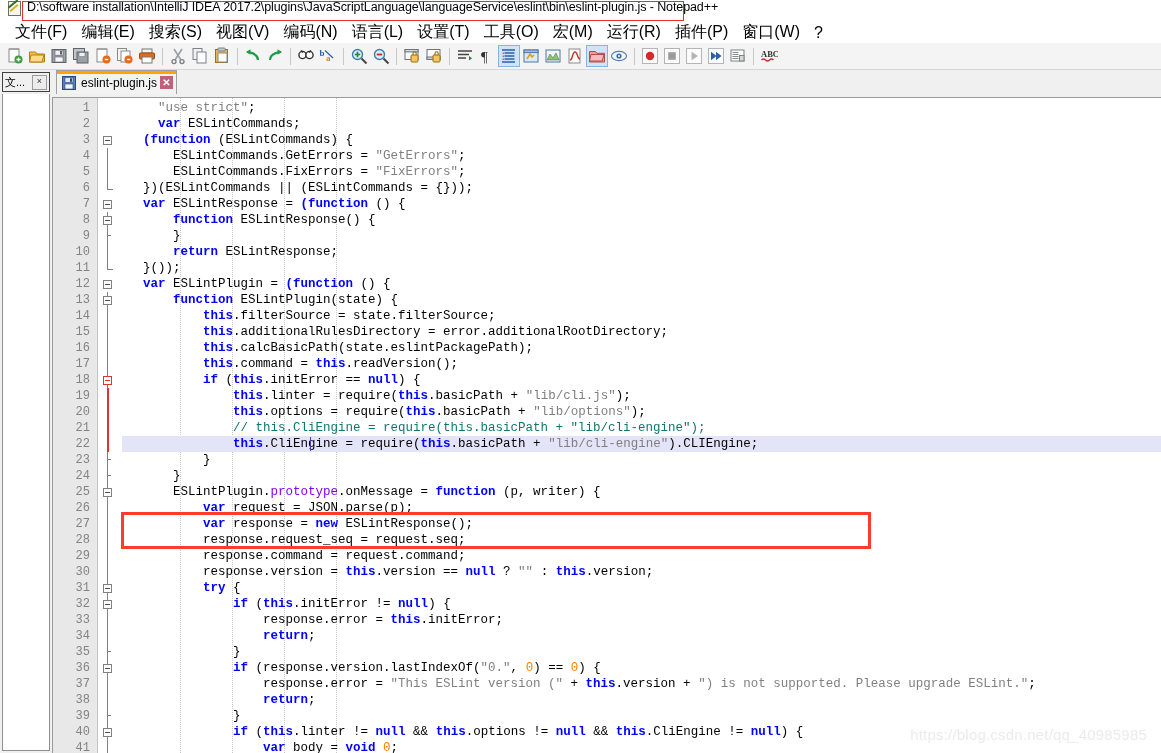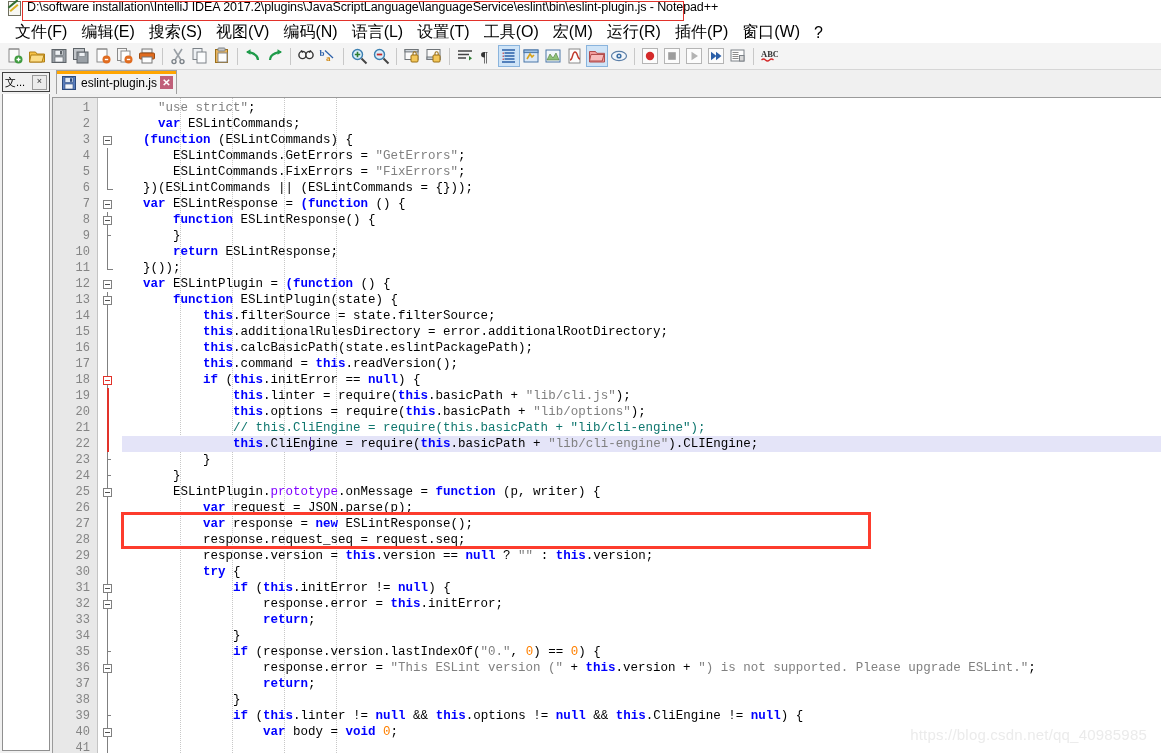--- a/index.html
+++ b/index.html
@@ -787,20 +787,21 @@
             <div class="cline"><span class="tok-pun">              </span><span class="tok-kw">this</span><span class="tok-pun">.linter = require(</span><span class="tok-kw">this</span><span class="tok-pun">.basicPath + </span><span class="tok-str">"lib/cli.js"</span><span class="tok-pun">);</span></div>
             <div class="cline"><span class="tok-pun">              </span><span class="tok-kw">this</span><span class="tok-pun">.options = require(</span><span class="tok-kw">this</span><span class="tok-pun">.basicPath + </span><span class="tok-str">"lib/options"</span><span class="tok-pun">);</span></div>
             <div class="cline"><span class="tok-pun">              </span><span class="tok-cmt">// this.CliEngine = require(this.basicPath + "lib/cli-engine");</span></div>
             <div class="cline cur"><span class="tok-pun">              </span><span class="tok-kw">this</span><span class="tok-pun">.CliEngine = require(</span><span class="tok-kw">this</span><span class="tok-pun">.basicPath + </span><span class="tok-str">"lib/cli-engine"</span><span class="tok-pun">).CLIEngine;</span><span class="caret"></span></div>
             <div class="cline"><span class="tok-pun">          }</span></div>
             <div class="cline"><span class="tok-pun">      }</span></div>
             <div class="cline"><span class="tok-pun">      ESLintPlugin.</span><span class="tok-prop">prototype</span><span class="tok-pun">.onMessage = </span><span class="tok-kw">function</span><span class="tok-pun"> (p, writer) {</span></div>
             <div class="cline"><span class="tok-pun">          </span><span class="tok-kw">var</span><span class="tok-pun"> request = JSON.parse(p);</span></div>
             <div class="cline"><span class="tok-pun">          </span><span class="tok-kw">var</span><span class="tok-pun"> response = </span><span class="tok-kw">new</span><span class="tok-pun"> ESLintResponse();</span></div>
             <div class="cline"><span class="tok-pun">          response.request_seq = request.seq;</span></div>
+            <div class="cline"><span class="tok-pun">          response.command = request.command;</span></div>
             <div class="cline"><span class="tok-pun">          response.version = </span><span class="tok-kw">this</span><span class="tok-pun">.version == </span><span class="tok-kw">null</span><span class="tok-pun"> ? </span><span class="tok-str">""</span><span class="tok-pun"> : </span><span class="tok-kw">this</span><span class="tok-pun">.version;</span></div>
             <div class="cline"><span class="tok-pun">          </span><span class="tok-kw">try</span><span class="tok-pun"> {</span></div>
             <div class="cline"><span class="tok-pun">              </span><span class="tok-kw">if</span><span class="tok-pun"> (</span><span class="tok-kw">this</span><span class="tok-pun">.initError != </span><span class="tok-kw">null</span><span class="tok-pun">) {</span></div>
             <div class="cline"><span class="tok-pun">                  response.error = </span><span class="tok-kw">this</span><span class="tok-pun">.initError;</span></div>
             <div class="cline"><span class="tok-pun">                  </span><span class="tok-kw">return</span><span class="tok-pun">;</span></div>
             <div class="cline"><span class="tok-pun">              }</span></div>
             <div class="cline"><span class="tok-pun">              </span><span class="tok-kw">if</span><span class="tok-pun"> (response.version.lastIndexOf(</span><span class="tok-str">"0."</span><span class="tok-pun">, </span><span class="tok-num">0</span><span class="tok-pun">) == </span><span class="tok-num">0</span><span class="tok-pun">) {</span></div>
             <div class="cline"><span class="tok-pun">                  response.error = </span><span class="tok-str">"This ESLint version ("</span><span class="tok-pun"> + </span><span class="tok-kw">this</span><span class="tok-pun">.version + </span><span class="tok-str">") is not supported. Please upgrade ESLint."</span><span class="tok-pun">;</span></div>
             <div class="cline"><span class="tok-pun">                  </span><span class="tok-kw">return</span><span class="tok-pun">;</span></div>
             <div class="cline"><span class="tok-pun">              }</span></div>

